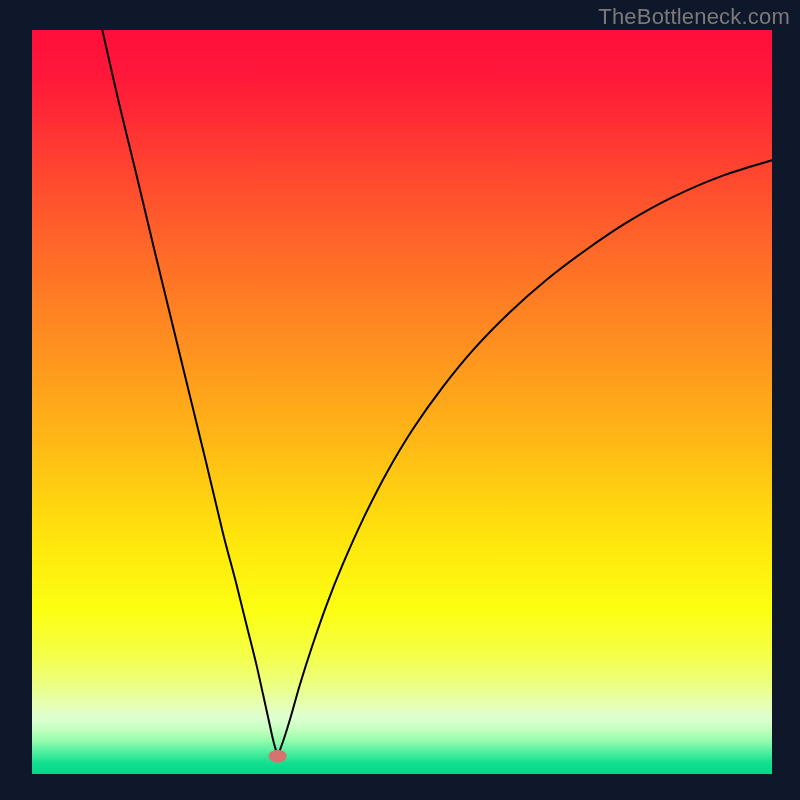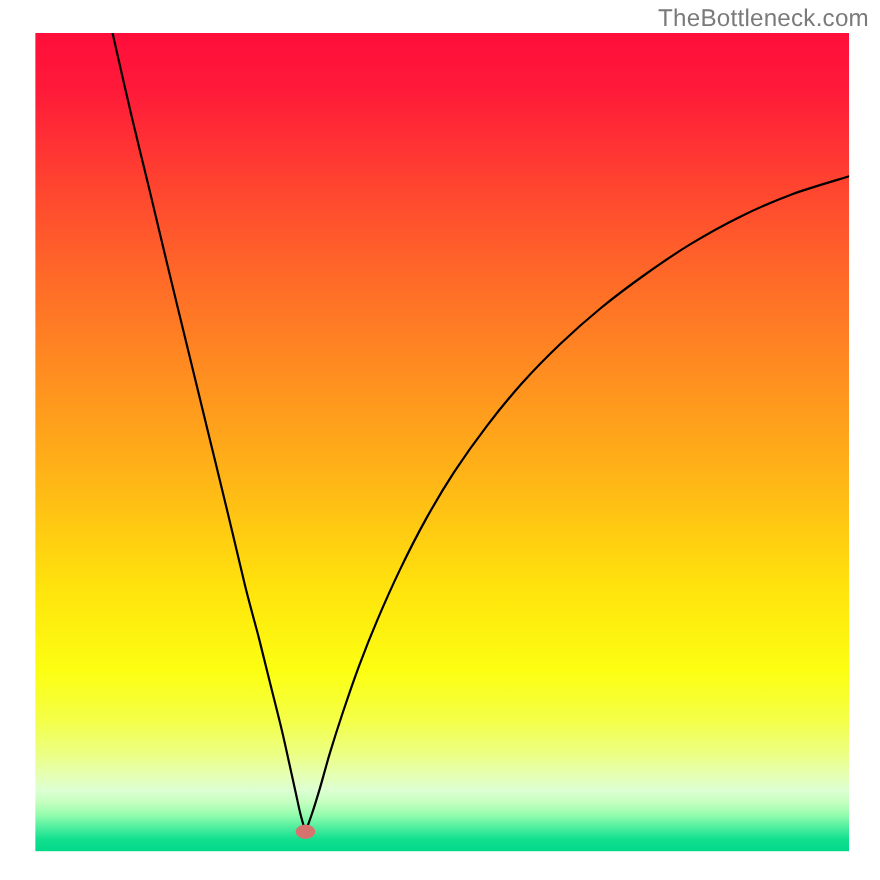--- a/index.html
+++ b/index.html
@@ -10,21 +10,21 @@
     background: #000;
     overflow: hidden;
     font-family: Arial, Helvetica, sans-serif;
   }
   .frame {
     position: absolute;
     top: 0;
     left: 0;
     width: 800px;
     height: 800px;
-    background: #ffffff;
+    background: #0f172a;
   }
   .watermark {
     position: absolute;
     top: 4px;
     right: 10px;
     color: #7a7a7a;
     font-size: 22px;
     font-weight: 400;
     letter-spacing: 0.2px;
   }

